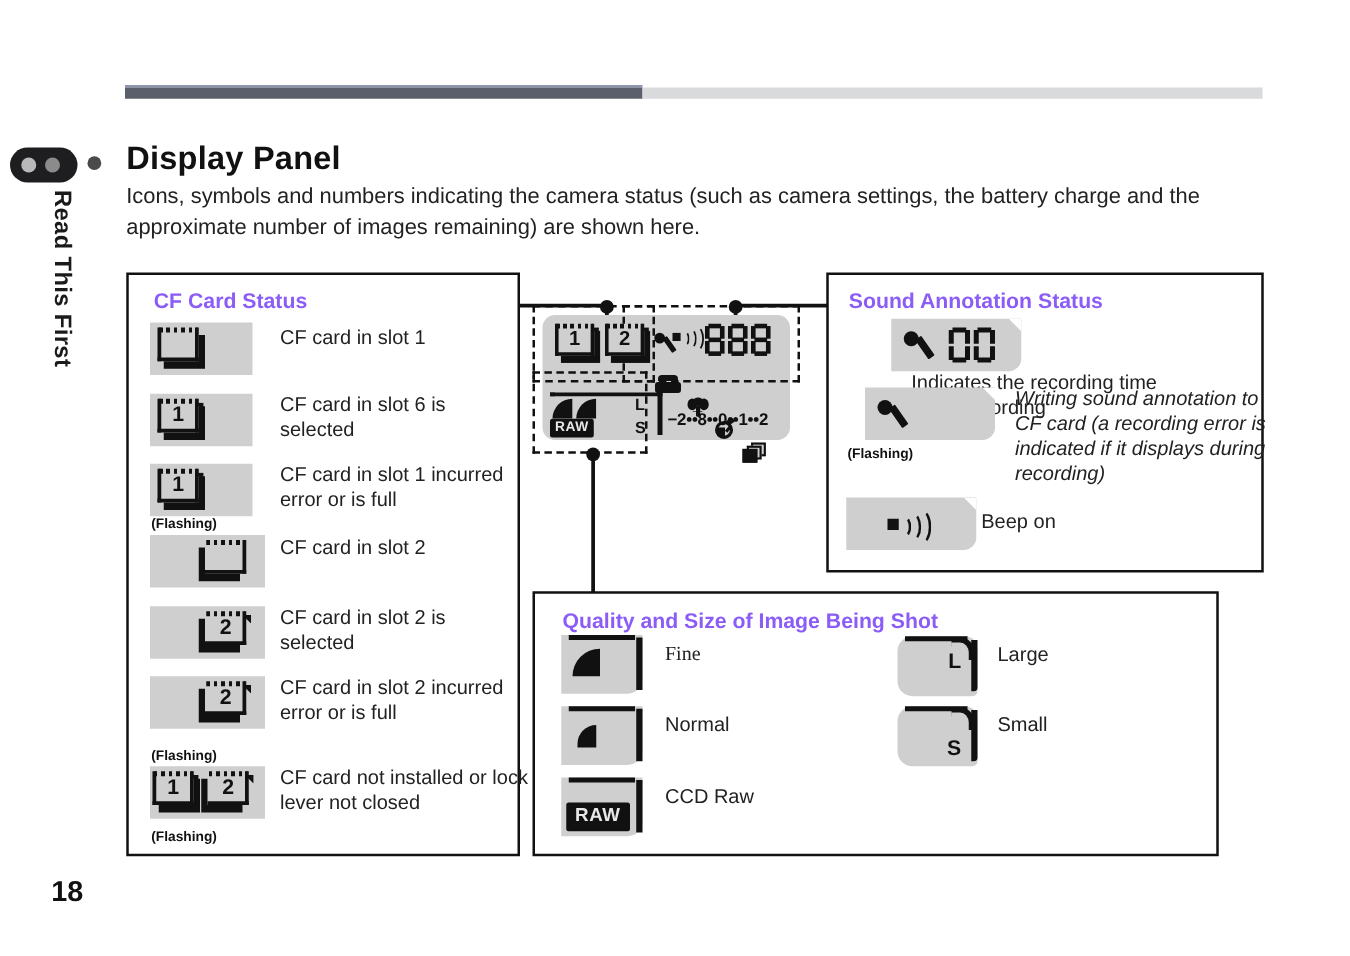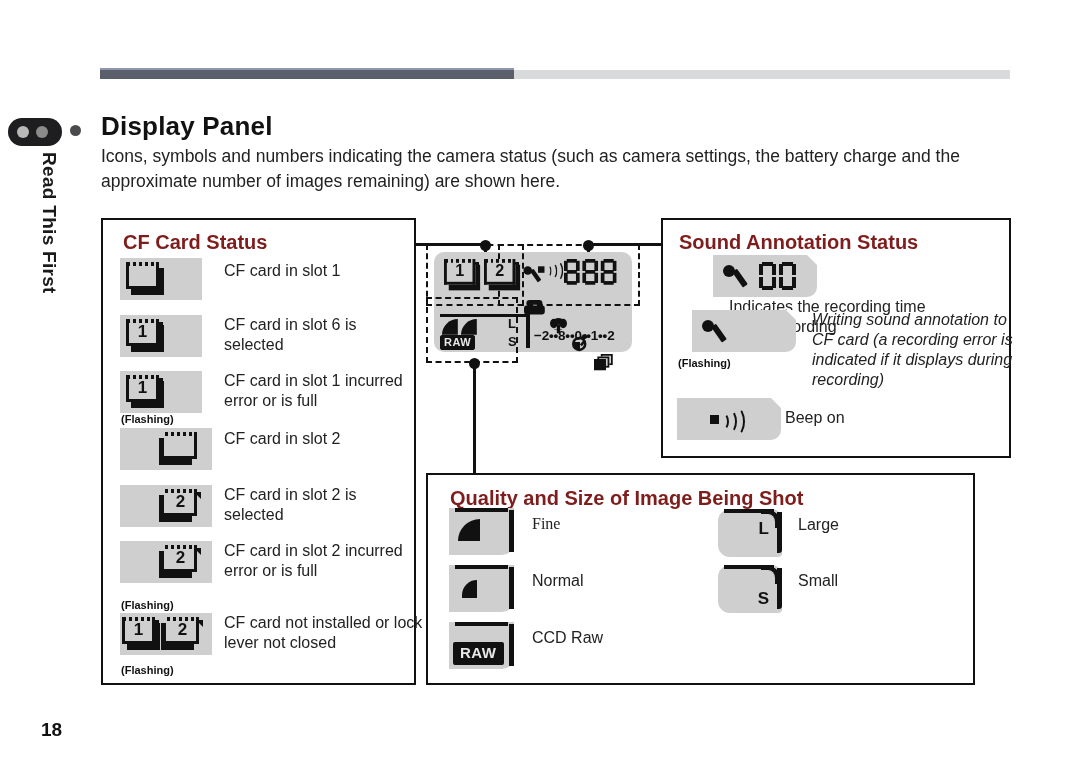--- a/index.html
+++ b/index.html
@@ -95,23 +95,23 @@
   }
 
   
   .panel {
     position: absolute;
     border: 2.5px solid #111;
     background: #fff;
     box-sizing: border-box;
   }
   .panel-title {
-    font-size: 20px;
-    font-weight: bold;
-    color: #7f1d1d;
+    font-size: 17px;
+    font-weight: bold;
+    color: #8b5cf6;
   }
 
   
   .row {
     position: absolute;
     display: flex;
     align-items: flex-start;
   }
   .row-text {
     font-size: 16px;
@@ -418,22 +418,22 @@
   }
   .conn-dot {
     position: absolute;
     width: 11px; height: 11px;
     border-radius: 50%;
     background: #111;
   }
 
   #page-number {
     position: absolute;
-    left: 41px; top: 719px;
-    font-size: 19px;
+    left: 41px; top: 700px;
+    font-size: 23px;
     font-weight: bold;
     color: #111;
   }
 </style>
 </head>
 <body>
 
 <div id="top-rule">
   <div class="hairline"></div>
   <div class="seg-dark"></div>

